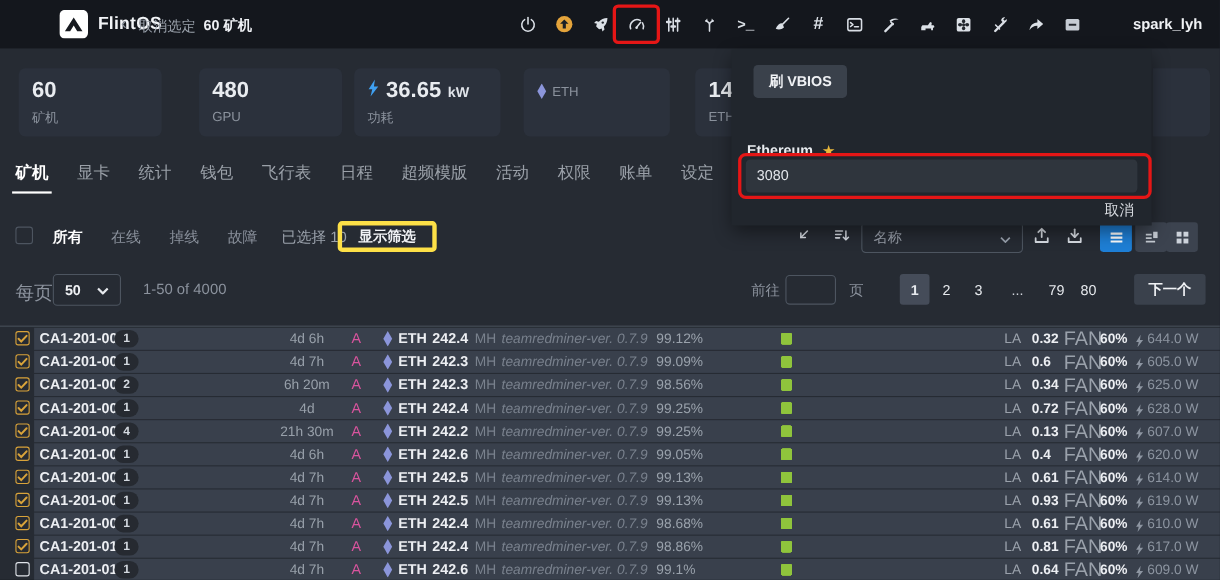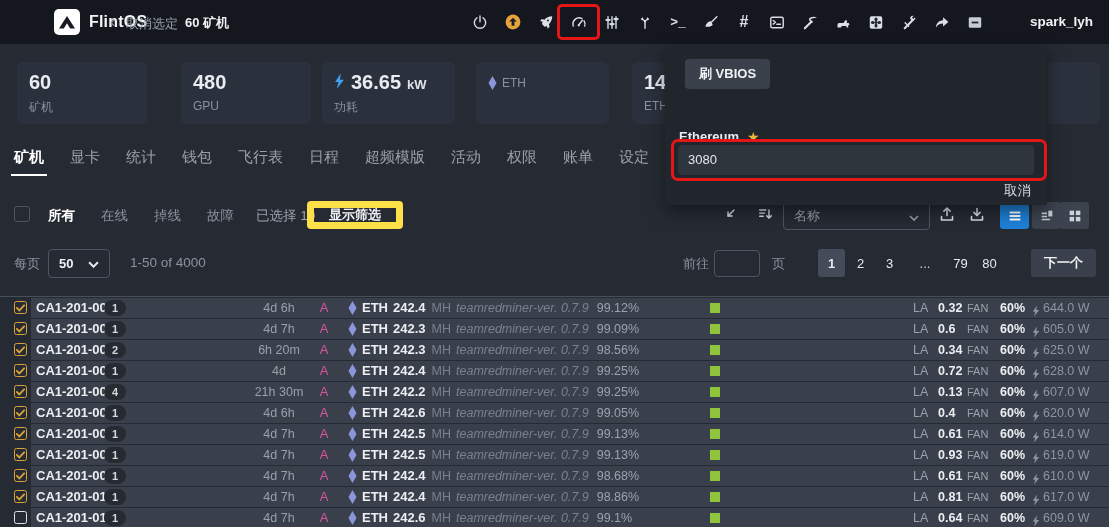--- a/index.html
+++ b/index.html
@@ -35,34 +35,34 @@
   .tab { color:#9aa0a8; font-size:15px; padding-bottom:9px; cursor:pointer; position:relative; }
   .tab.active { color:#ffffff; font-weight:bold; }
   .tab.active::after { content:""; position:absolute; left:-3px; right:-3px; bottom:0; height:2px; background:#fff; }
 
   
   .filter-cb { position:absolute; left:14px; top:206px; width:16px; height:16px; border:1px solid #4d5560; border-radius:3px; }
   .filters { position:absolute; left:48px; top:207px; display:flex; gap:26px; }
   .f-item { color:#8b929d; font-size:13.5px; cursor:pointer; }
   .f-item.active { color:#ffffff; font-weight:bold; }
   .f-selcount { position:absolute; left:256px; top:207px; color:#9aa1ab; font-size:13.5px; }
-  .show-filter { position:absolute; left:307px; top:201px; height:28px; padding:0 15px; border:7px solid #fde047; border-radius:4px; color:#f0f2f5; font-size:13px; font-weight:bold; display:flex; align-items:center; cursor:pointer; background:transparent; }
+  .show-filter { position:absolute; left:307px; top:201px; height:28px; padding:0 15px; border:4px solid #fde047; border-radius:4px; color:#f0f2f5; font-size:13px; font-weight:bold; display:flex; align-items:center; cursor:pointer; background:transparent; }
 
   
   .ic-collapse { position:absolute; left:722px; top:206px; }
   .ic-sort { position:absolute; left:757px; top:206px; }
   .sort-select { position:absolute; left:783px; top:202px; width:147px; height:28px; border:1px solid #4d5560; border-radius:4px; color:#9aa0ab; font-size:13px; display:flex; align-items:center; padding:0 10px; }
   .sort-select .caret { margin-left:auto; }
   .ic-export { position:absolute; left:938px; top:205px; }
   .ic-import { position:absolute; left:968px; top:205px; }
   .viewbtn { position:absolute; top:202px; width:29px; height:27px; border-radius:3px; background:#3c434f; display:flex; align-items:center; justify-content:center; cursor:pointer; }
   .vb1 { left:1000px; background:#1e7fd6; } .vb2 { left:1032px; } .vb3 { left:1060px; }
 
   
-  .pp-label { position:absolute; left:14px; top:255px; color:#8b929d; font-size:13px; }
+  .pp-label { position:absolute; left:14px; top:255px; color:#8b929d; font-size:17px; }
   .pp-select { position:absolute; left:48px; top:249px; width:62px; height:29px; border:1px solid #4d5560; border-radius:4px; display:flex; align-items:center; padding:0 10px; color:#f0f2f5; font-size:13px; font-weight:bold; cursor:pointer; }
   .pp-select .caret { margin-left:auto; }
   .range { position:absolute; left:130px; top:255px; color:#8b929d; font-size:13.5px; }
   .goto-label { position:absolute; left:683px; top:255px; color:#8b929d; font-size:13px; }
   .goto-input { position:absolute; left:714px; top:250px; width:46px; height:27px; border:1px solid #4d5560; border-radius:4px; background:transparent; }
   .page-suffix { position:absolute; left:772px; top:255px; color:#8b929d; font-size:13px; }
   .pages { position:absolute; left:818px; top:249px; display:flex; gap:2px; }
   .page-btn { min-width:27px; height:28px; display:flex; align-items:center; justify-content:center; color:#e6e9ed; font-size:13px; padding:0 6px; border-radius:3px; cursor:pointer; }
   .page-btn.dots { min-width:40px; color:#cfd4db; }
   .page-btn.active { background:#454c59; font-weight:bold; }
@@ -84,21 +84,21 @@
   .coinflex span { position:static; line-height:20px; }
   .rcoin { color:#eceef2; font-size:13px; font-weight:bold; }
   .rhash { color:#eceef2; font-size:13px; font-weight:bold; }
   .runit { color:#79818d; font-size:12.5px; margin-left:1px; }
   .rminer { color:#79818d; font-size:12.5px;font-style:italic; }
   .reff { color:#9aa2ac; font-size:12.5px; margin-left:3px; }
   .rgpus { left:679px; top:5px; display:flex; gap:1.5px; }
   .gsq { width:10px; height:10px; background:#8fc43c; border-radius:1.5px; }
   .rla-l { left:882px; color:#9aa1ab; font-size:12.5px; }
   .rla-v { left:907px; color:#eceef2; font-size:12.5px; font-weight:bold; }
-  .rfan-l { left:936px; color:#9aa1ab; font-size:11px; }
+  .rfan-l { left:936px; color:#9aa1ab; font-size:18px; }
   .rfan-v { left:969px; color:#eceef2; font-size:12.5px; font-weight:bold; }
   .rbolt { left:1001px; top:4px; }
   .rpow { left:1012px; color:#8d95a1; font-size:12.5px; }
 
   
   .panel { position:absolute; left:665px; top:45px; width:382px; height:160px; background:#21262d; z-index:40; box-shadow:0 6px 16px rgba(0,0,0,.45); }
   .vbios-btn { position:absolute; left:20px; top:14px; height:30px; padding:0 14px; background:#3a414b; border-radius:4px; color:#f0f2f5; font-size:13px; font-weight:bold; display:flex; align-items:center; cursor:pointer; }
   .panel-title { position:absolute; left:14px; top:60px; color:#e8ebef; font-size:13px; font-weight:bold; }
   .coin-row { position:absolute; left:14px; top:84px; display:flex; align-items:center; gap:8px; }
   .coin-name { color:#e8ebef; font-size:13px; font-weight:bold; }

